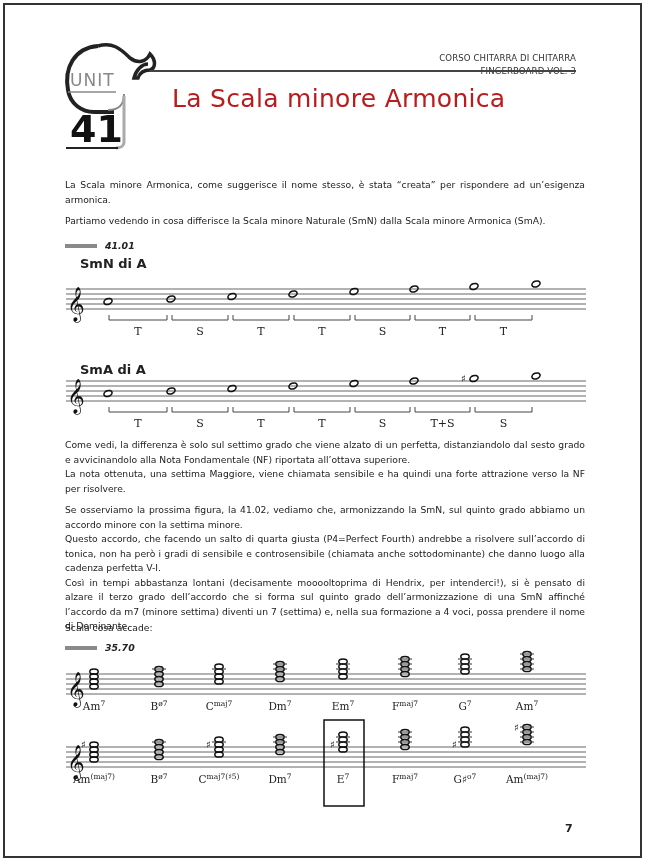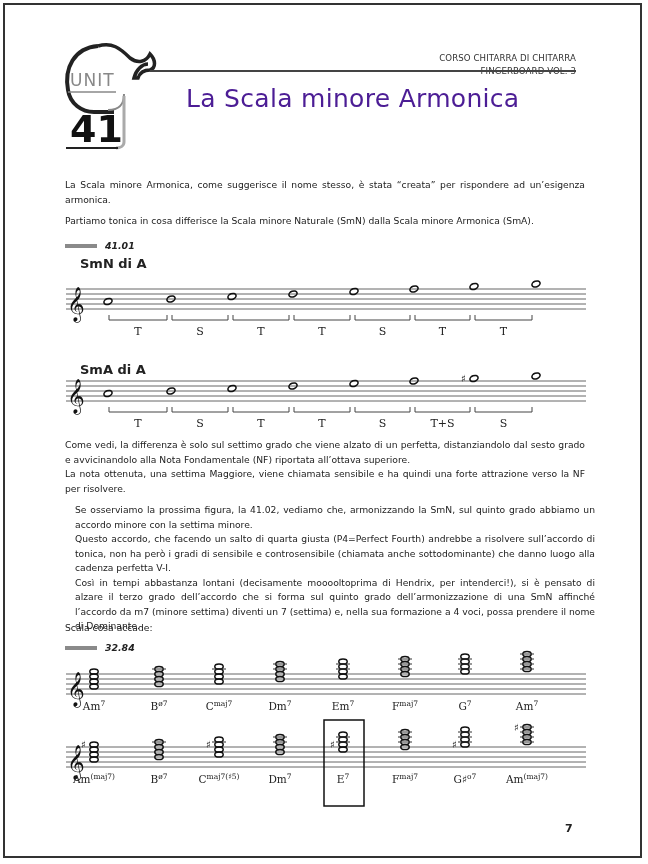--- a/index.html
+++ b/index.html
@@ -1,20 +1,20 @@
 <!DOCTYPE html>
 <html><head>
 <meta charset="utf-8">
 <style>
   html, body { margin: 0; padding: 0; background: #ffffff; }
   body { width: 648px; height: 864px; position: relative; overflow: hidden; font-family: "DejaVu Sans", sans-serif; color: #222; }
   .page-frame { position: absolute; left: 3px; top: 3px; width: 639px; height: 855px; border: 2px solid #333; box-sizing: border-box; }
   .header-right { position: absolute; right: 72px; top: 52px; text-align: right; font-family: "DejaVu Sans", sans-serif; font-size: 8.6px; line-height: 13px; color: #333; letter-spacing: 0.1px; }
   .header-line { position: absolute; left: 150px; top: 70px; width: 426px; height: 1.5px; background: #444; }
-  .title { position: absolute; left: 186px; top: 84px; font-family: "DejaVu Sans", sans-serif; font-size: 25px; color: #4c1d95; letter-spacing: 0.3px; font-weight: normal; }
+  .title { position: absolute; left: 172px; top: 84px; font-family: "DejaVu Sans", sans-serif; font-size: 25px; color: #b91c1c; letter-spacing: 0.3px; font-weight: normal; }
   .logo { position: absolute; left: 60px; top: 38px; width: 110px; height: 112px; }
   .para { position: absolute; left: 65px; width: 520px; font-family: "DejaVu Sans", sans-serif; font-size: 9.2px; line-height: 14.5px; color: #222; text-align: justify; }
   .para p { margin: 0; }
   .fig-label { position: absolute; left: 65px; display: flex; align-items: center; font-size: 9.4px; font-weight: bold; color: #222; font-style: italic; }
   .fig-bar { width: 32px; height: 4px; background: #8a8a8a; margin-right: 8px; }
   .scale-label { position: absolute; left: 80px; font-size: 13px; font-weight: bold; color: #222; }
   svg.music { position: absolute; left: 0; top: 0; }
   .page-number { position: absolute; left: 565px; top: 822px; font-size: 11px; font-weight: bold; color: #222; }
 </style>
 </head>
@@ -37,48 +37,48 @@
   <div>CORSO CHITARRA DI CHITARRA</div>
   <div>FINGERBOARD VOL. 3</div>
 </div>
 <div class="header-line"></div>
 <div class="title">La Scala minore Armonica</div>
 
 <div class="para" style="top:178px;">
   <p>La Scala minore Armonica, come suggerisce il nome stesso, è stata “creata” per rispondere ad un’esigenza armonica.</p>
 </div>
 <div class="para" style="top:214px;">
-  <p>Partiamo tonica in cosa differisce la Scala minore Naturale (SmN) dalla Scala minore Armonica (SmA).</p>
+  <p>Partiamo vedendo in cosa differisce la Scala minore Naturale (SmN) dalla Scala minore Armonica (SmA).</p>
 </div>
 
 <div class="fig-label" style="top:240px;">
   <span class="fig-bar"></span>
   <span>41.01</span>
 </div>
 <div class="scale-label" style="top:256px;">SmN di A</div>
 <div class="scale-label" style="top:362px;">SmA di A</div>
 
 <div class="para" style="top:438px;">
   <p>Come vedi, la differenza è solo sul settimo grado che viene alzato di un perfetta, distanziandolo dal sesto grado e avvicinandolo alla Nota Fondamentale (NF) riportata all’ottava superiore.</p>
   <p>La nota ottenuta, una settima Maggiore, viene chiamata sensibile e ha quindi una forte attrazione verso la NF per risolvere.</p>
 </div>
 
-<div class="para" style="top:503px;margin-left:10px;">
+<div class="para" style="top:503px;">
   <p>Se osserviamo la prossima figura, la 41.02, vediamo che, armonizzando la SmN, sul quinto grado abbiamo un accordo minore con la settima minore.</p>
   <p>Questo accordo, che facendo un salto di quarta giusta (P4=Perfect Fourth) andrebbe a risolvere sull’accordo di tonica, non ha però i gradi di sensibile e controsensibile (chiamata anche sottodominante) che danno luogo alla cadenza perfetta V-I.</p>
   <p>Così in tempi abbastanza lontani (decisamente mooooltoprima di Hendrix, per intenderci!), si è pensato di alzare il terzo grado dell’accordo che si forma sul quinto grado dell’armonizzazione di una SmN affinché l’accordo da m7 (minore settima) diventi un 7 (settima) e, nella sua formazione a 4 voci, possa prendere il nome di Dominante.</p>
 </div>
 
 <div class="para" style="top:621px;">
   <p>Scala cosa accade:</p>
 </div>
 
 <div class="fig-label" style="top:642px;">
   <span class="fig-bar"></span>
-  <span>32.84</span>
+  <span>35.70</span>
 </div>
 
 <svg class="music" id="music" width="648" height="864">
     <line x1="66" x2="586" y1="289" y2="289" stroke="#555" stroke-width="0.9"></line>
     <line x1="66" x2="586" y1="294" y2="294" stroke="#555" stroke-width="0.9"></line>
     <line x1="66" x2="586" y1="299" y2="299" stroke="#555" stroke-width="0.9"></line>
     <line x1="66" x2="586" y1="304" y2="304" stroke="#555" stroke-width="0.9"></line>
     <line x1="66" x2="586" y1="309" y2="309" stroke="#555" stroke-width="0.9"></line>
     <text x="67" y="314" font-size="30" font-family="DejaVu Serif, serif" fill="#111">𝄞</text>
     <g>

